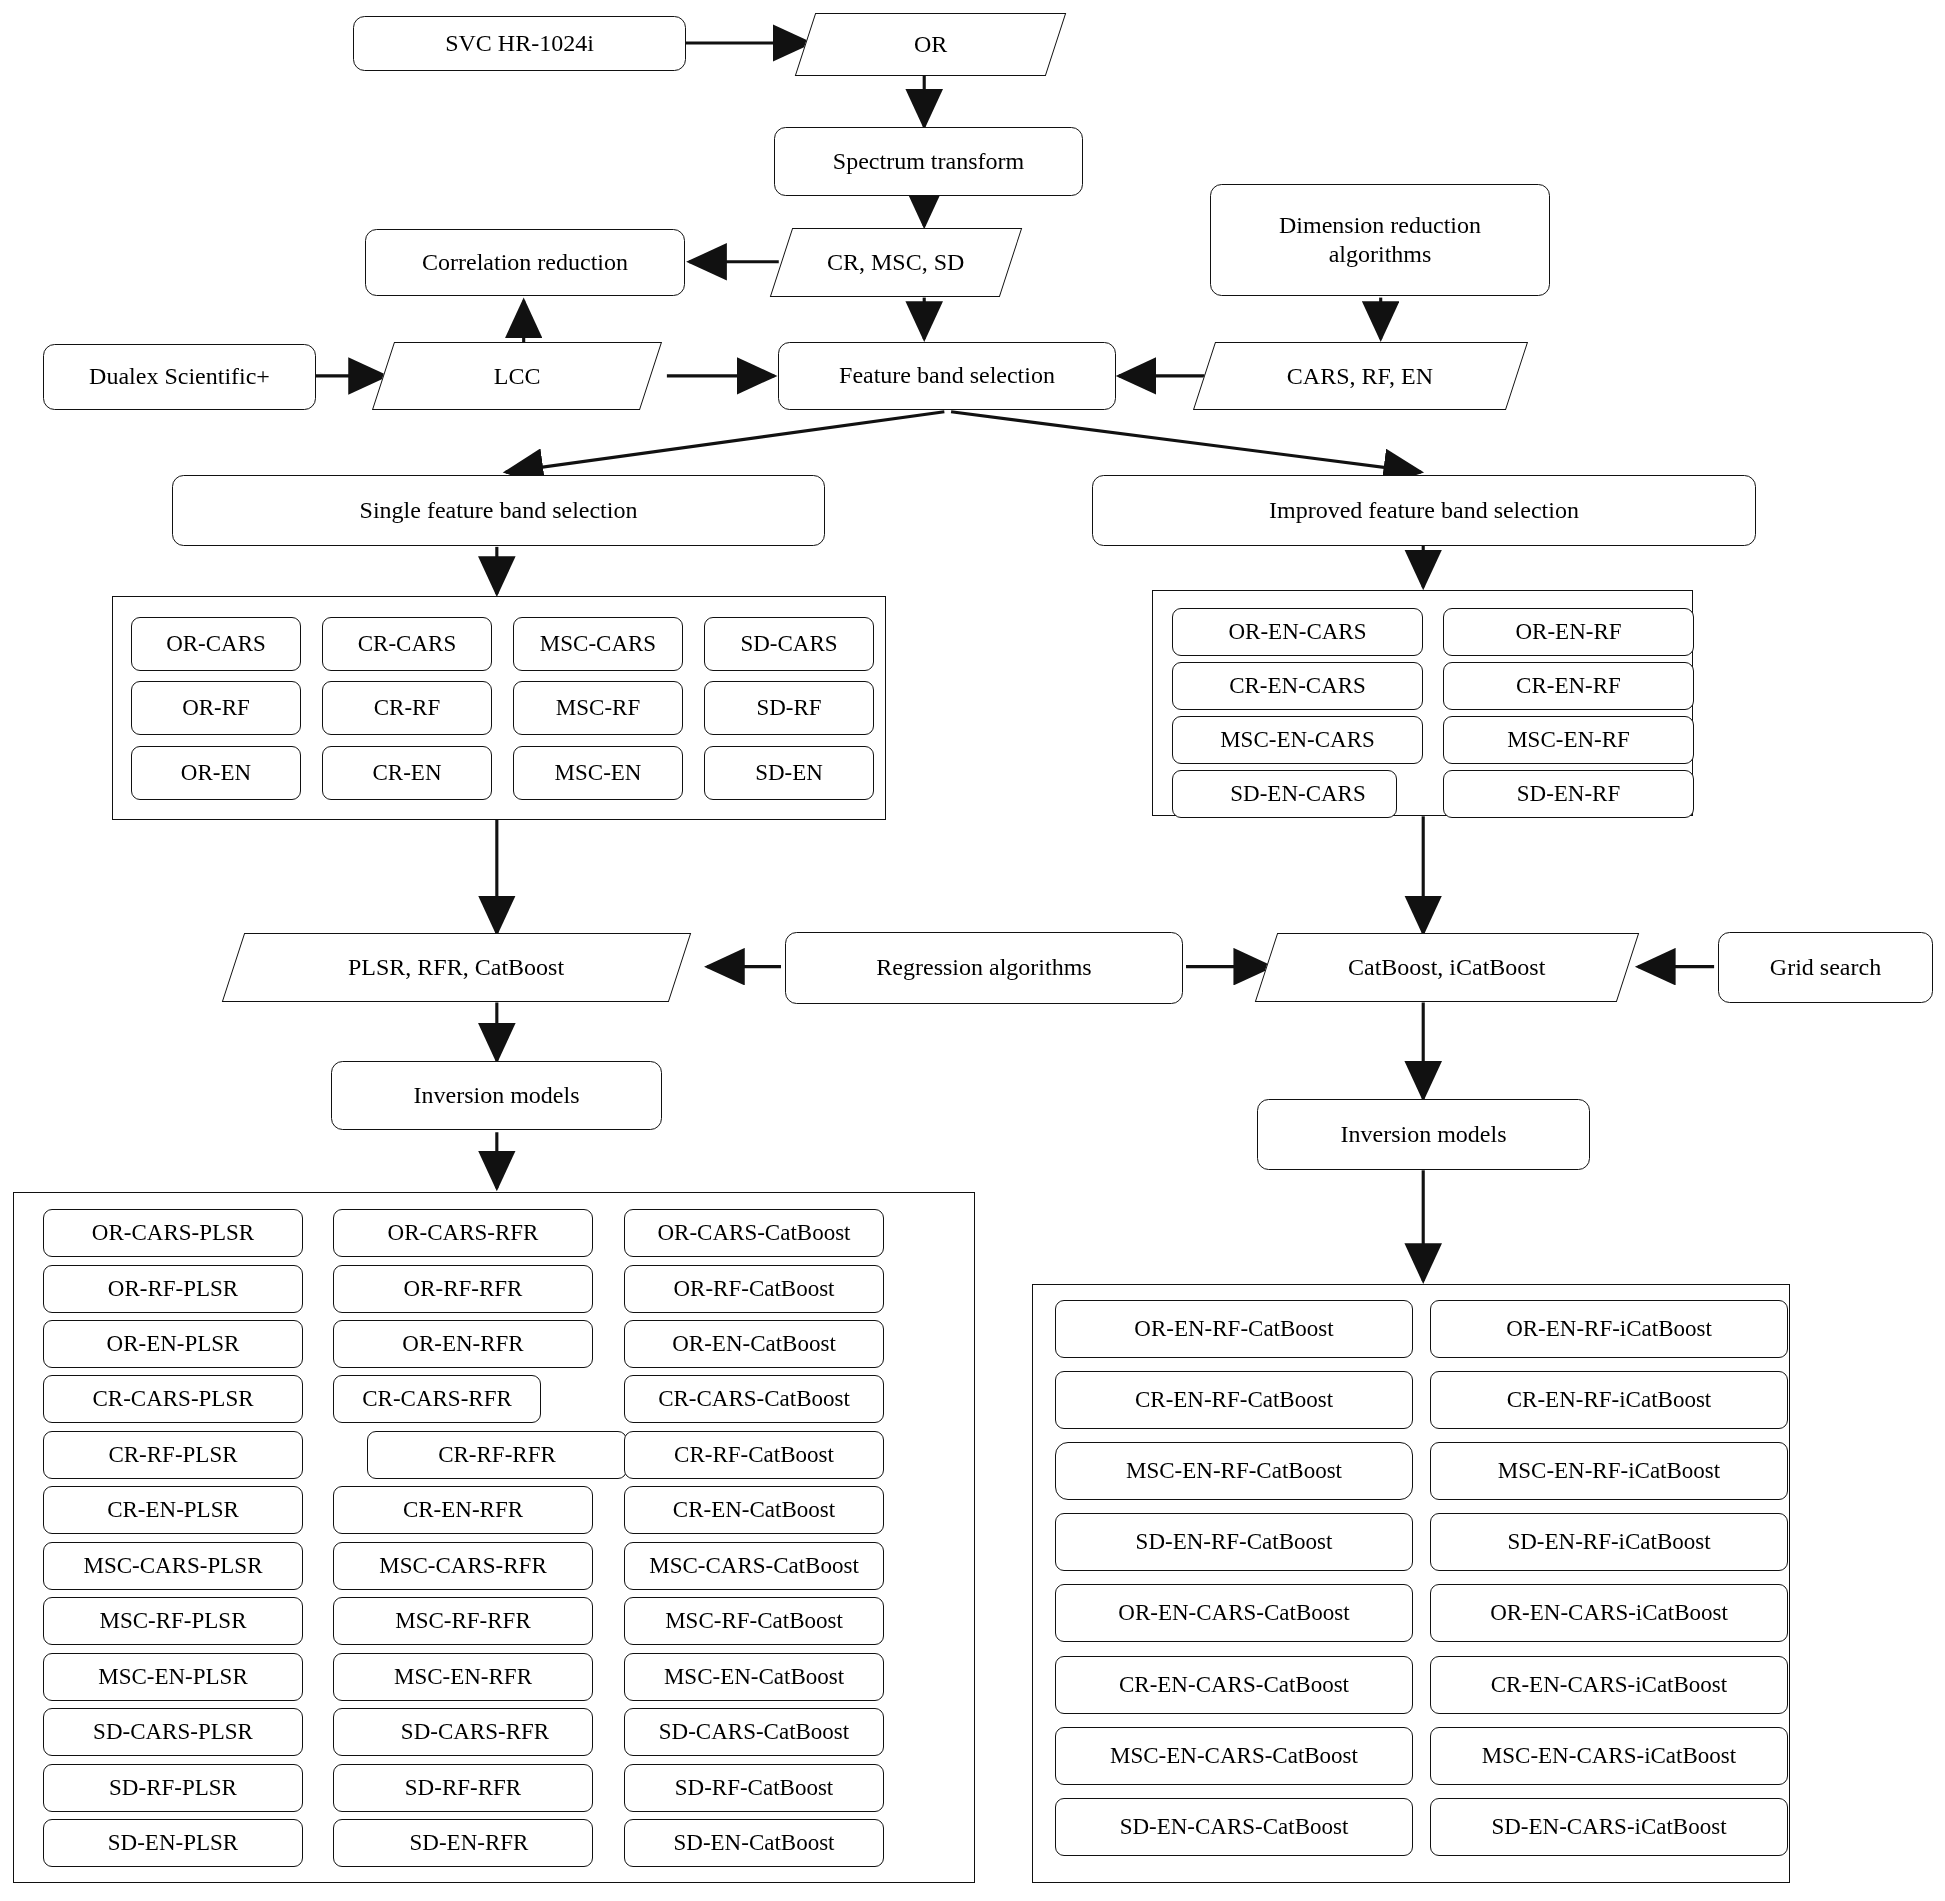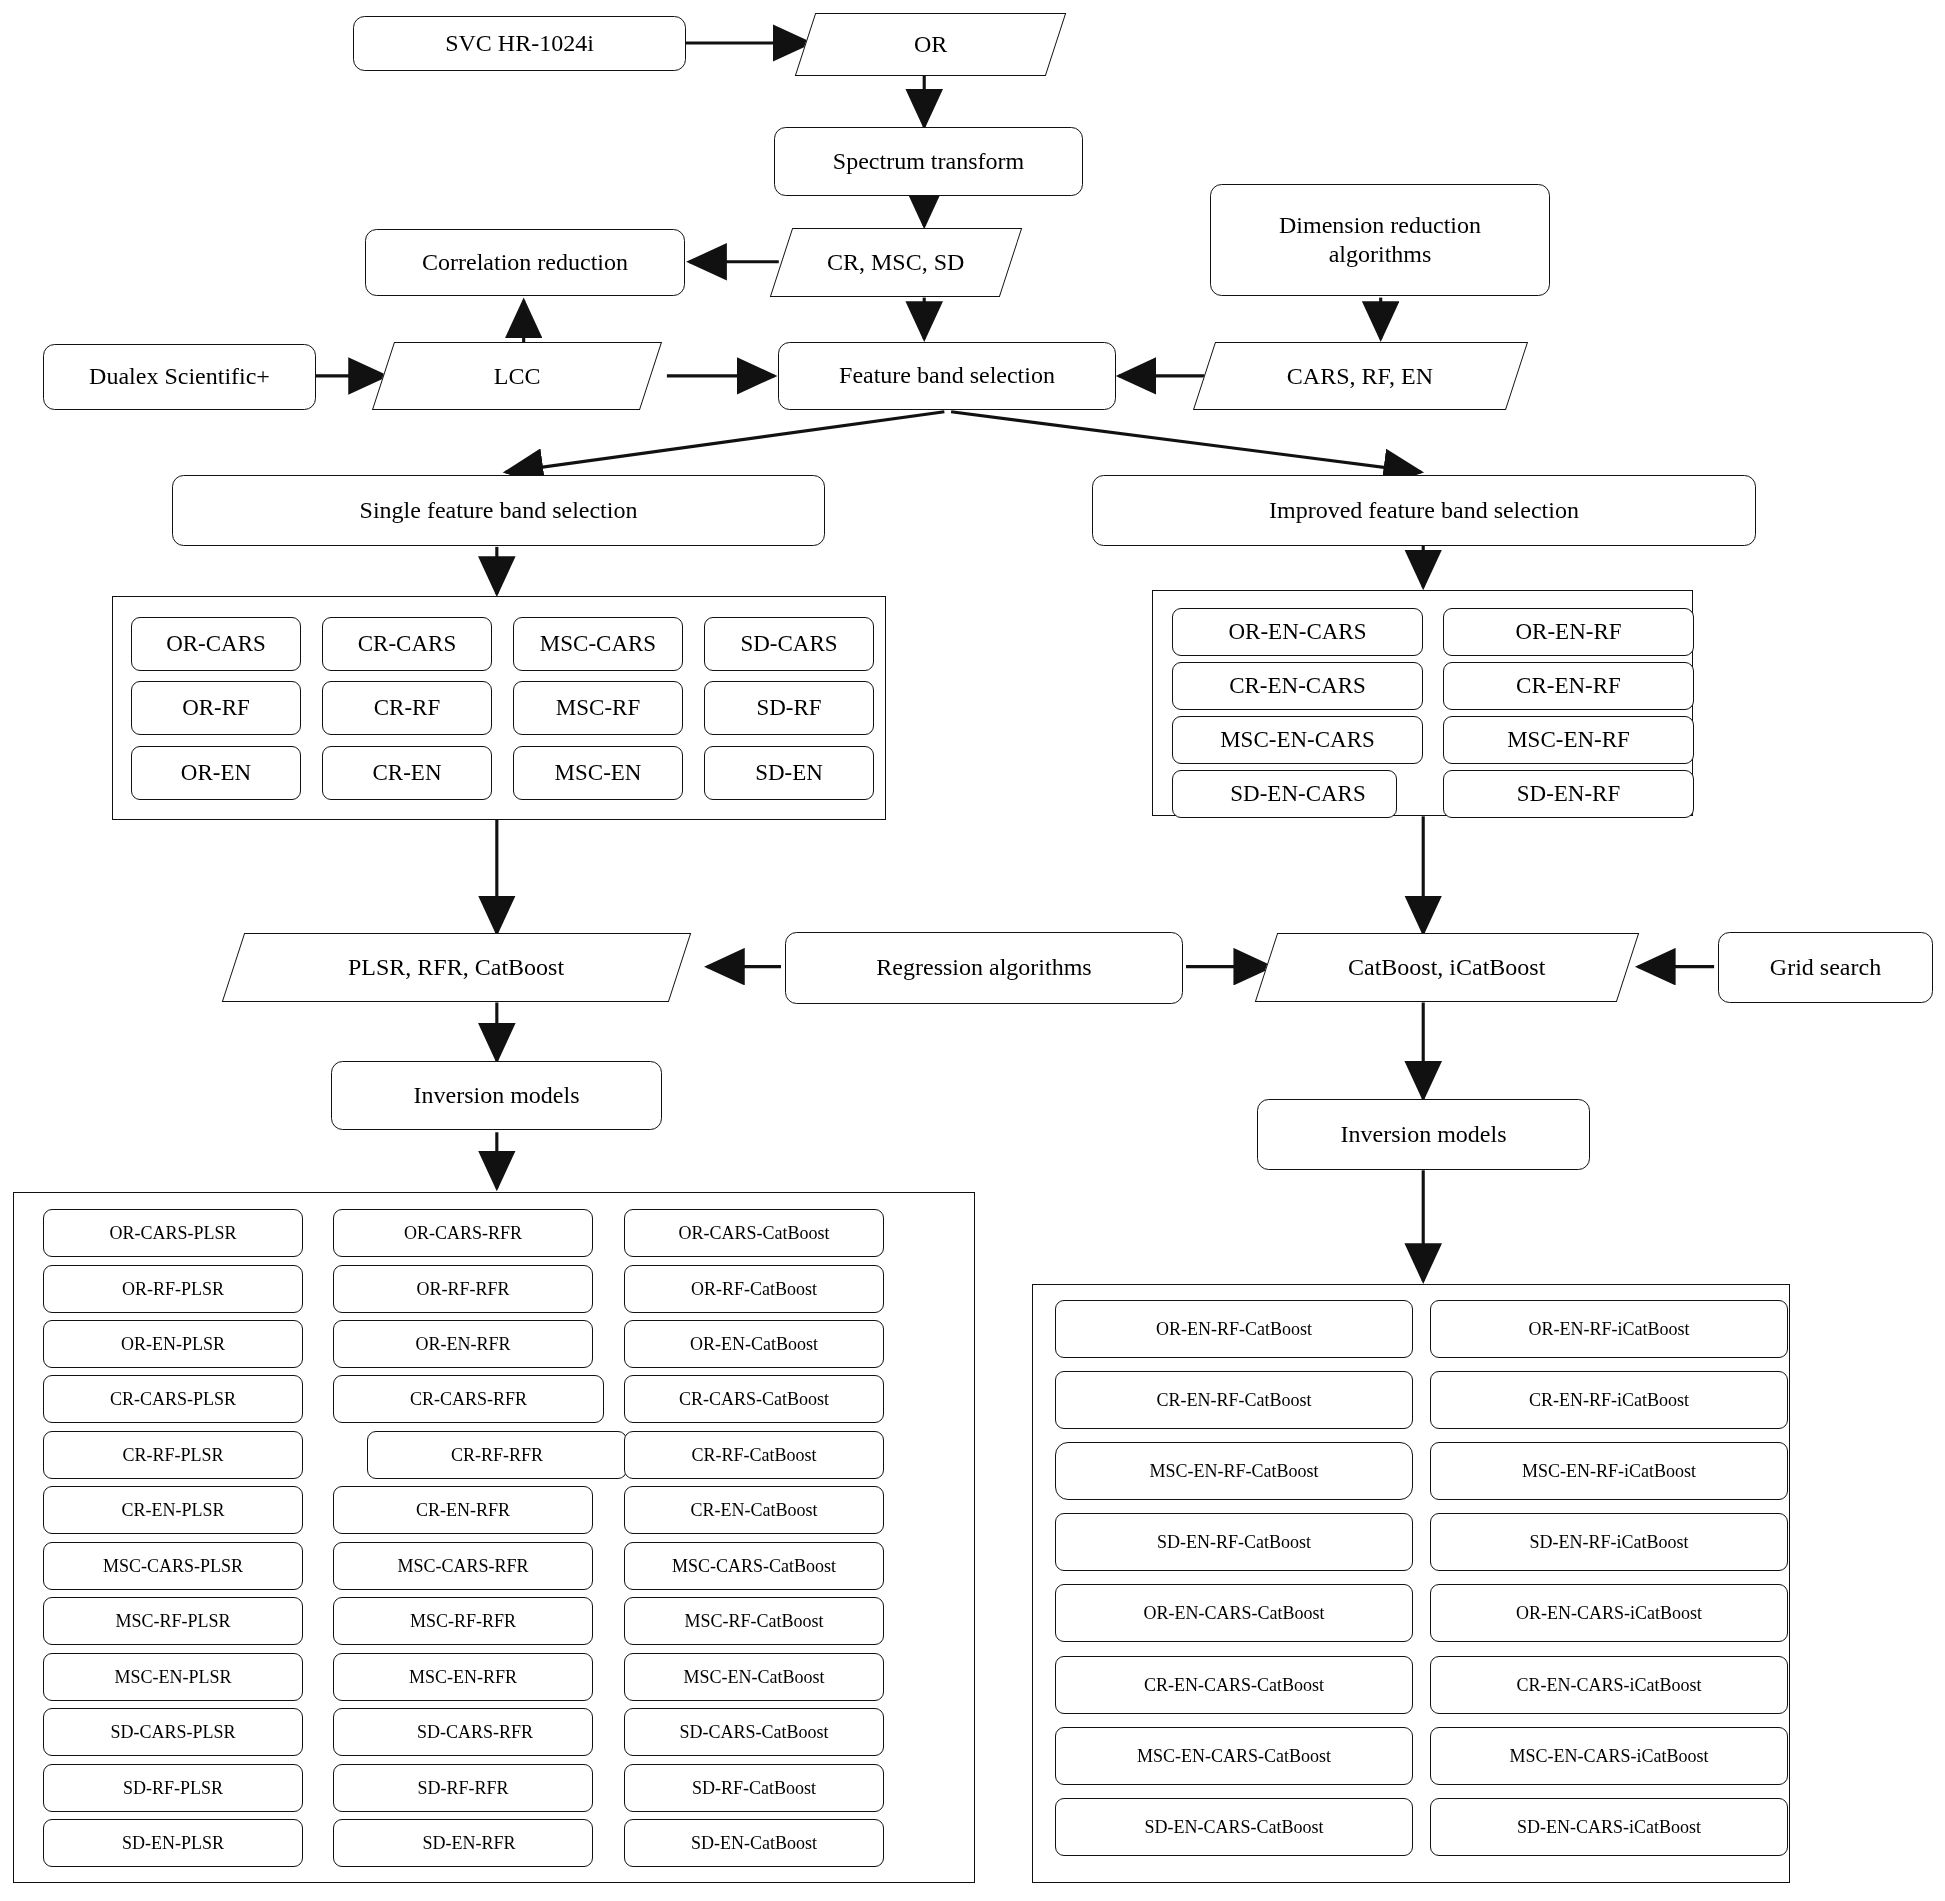--- a/index.html
+++ b/index.html
@@ -58,21 +58,21 @@
     box-sizing:border-box;
     display:flex;
     align-items:center;
     justify-content:center;
     text-align:center;
     background:#ffffff;
     border:1.3px solid #111111;
     border-radius:9px;
     z-index:3;
   }
-  .t50{ font-size:18px; }
+  .t50{ font-size:23px; }
   .t52{ font-size:23px; }
   .t54{ font-size:24px; }
 </style>
 </head>
 <body>
 
 <div id="page">
 
   <svg id="wires" viewBox="0 0 4348 4250" xmlns="http://www.w3.org/2000/svg">
     <defs>
@@ -212,21 +212,21 @@
       <div class="cell t50" style="left: 43px; top: 1209px; width: 260px; height: 48px;">OR-CARS-PLSR</div>
       <div class="cell t50" style="left: 333px; top: 1209px; width: 260px; height: 48px;">OR-CARS-RFR</div>
       <div class="cell t50" style="left: 624px; top: 1209px; width: 260px; height: 48px;">OR-CARS-CatBoost</div>
       <div class="cell t50" style="left: 43px; top: 1265px; width: 260px; height: 48px;">OR-RF-PLSR</div>
       <div class="cell t50" style="left: 333px; top: 1265px; width: 260px; height: 48px;">OR-RF-RFR</div>
       <div class="cell t50" style="left: 624px; top: 1265px; width: 260px; height: 48px;">OR-RF-CatBoost</div>
       <div class="cell t50" style="left: 43px; top: 1320px; width: 260px; height: 48px;">OR-EN-PLSR</div>
       <div class="cell t50" style="left: 333px; top: 1320px; width: 260px; height: 48px;">OR-EN-RFR</div>
       <div class="cell t50" style="left: 624px; top: 1320px; width: 260px; height: 48px;">OR-EN-CatBoost</div>
       <div class="cell t50" style="left: 43px; top: 1375px; width: 260px; height: 48px;">CR-CARS-PLSR</div>
-      <div class="cell t50" style="left: 333px; top: 1375px; width: 271px; height: 48px;">CR-CARS-RFR</div>
+      <div class="cell t50" style="left: 333px; top: 1375px; width: 208px; height: 48px;">CR-CARS-RFR</div>
       <div class="cell t50" style="left: 624px; top: 1375px; width: 260px; height: 48px;">CR-CARS-CatBoost</div>
       <div class="cell t50" style="left: 43px; top: 1431px; width: 260px; height: 48px;">CR-RF-PLSR</div>
       <div class="cell t50" style="left: 333px; top: 1431px; width: 260px; height: 48px; margin-left: 34px;">CR-RF-RFR</div>
       <div class="cell t50" style="left: 624px; top: 1431px; width: 260px; height: 48px;">CR-RF-CatBoost</div>
       <div class="cell t50" style="left: 43px; top: 1486px; width: 260px; height: 48px;">CR-EN-PLSR</div>
       <div class="cell t50" style="left: 333px; top: 1486px; width: 260px; height: 48px;">CR-EN-RFR</div>
       <div class="cell t50" style="left: 624px; top: 1486px; width: 260px; height: 48px;">CR-EN-CatBoost</div>
       <div class="cell t50" style="left: 43px; top: 1542px; width: 260px; height: 48px;">MSC-CARS-PLSR</div>
       <div class="cell t50" style="left: 333px; top: 1542px; width: 260px; height: 48px;">MSC-CARS-RFR</div>
       <div class="cell t50" style="left: 624px; top: 1542px; width: 260px; height: 48px;">MSC-CARS-CatBoost</div>

